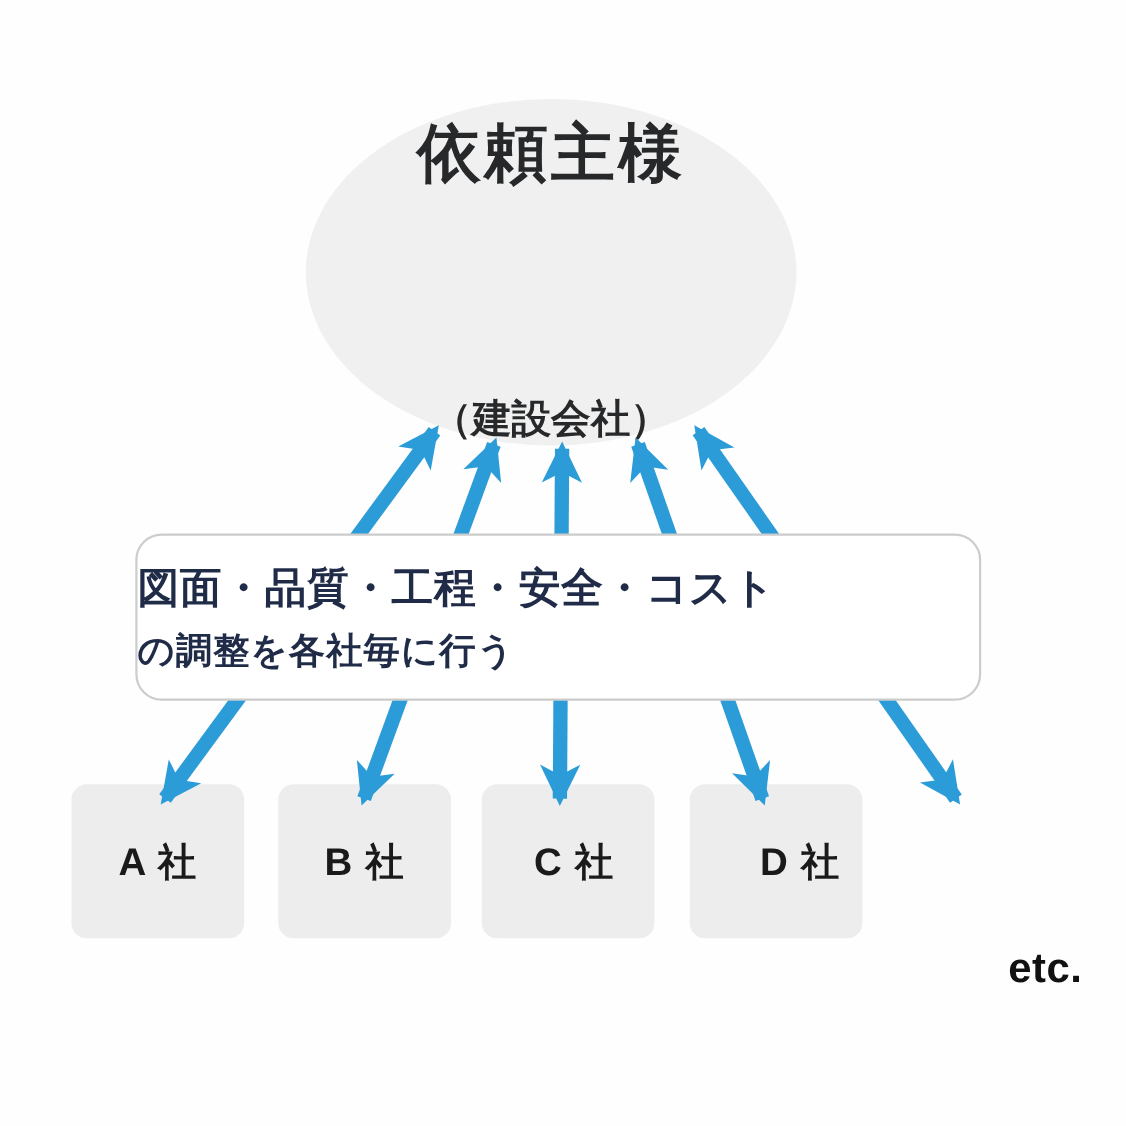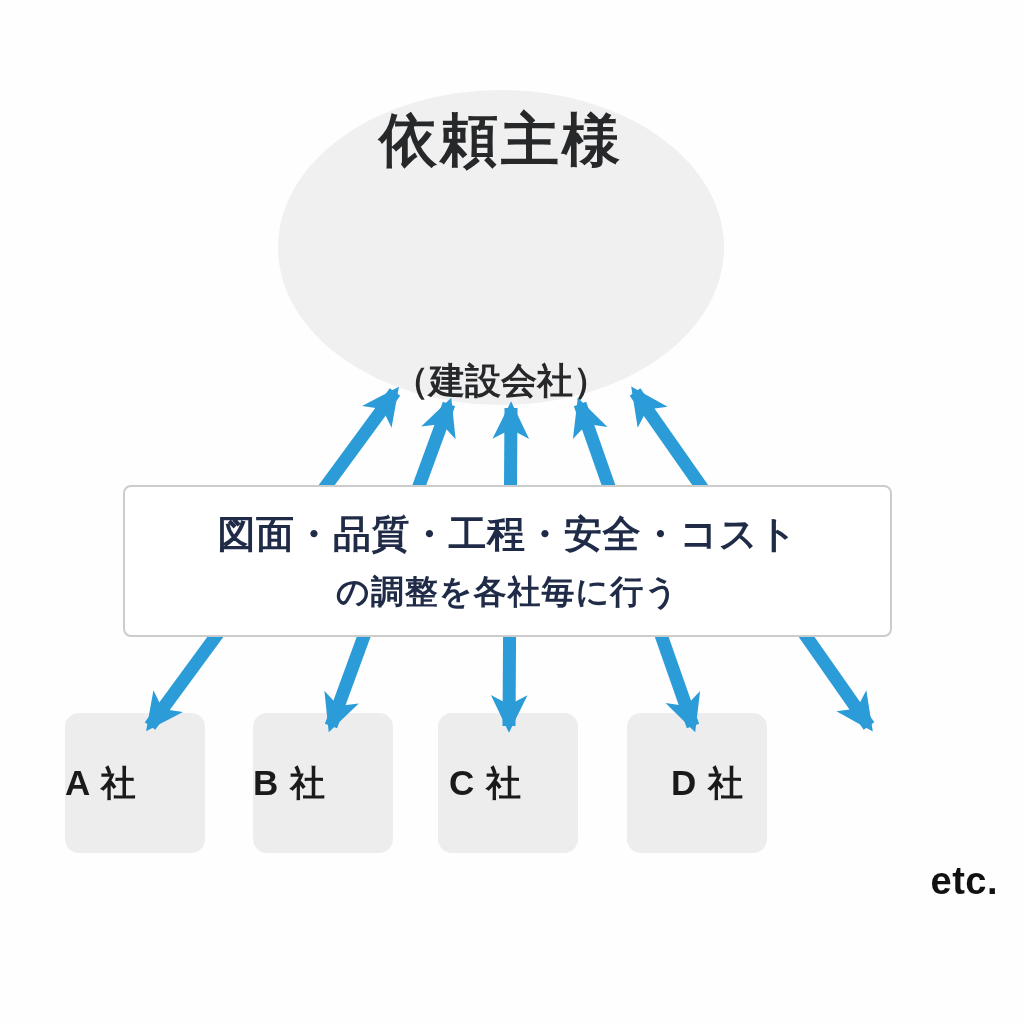--- a/index.html
+++ b/index.html
@@ -43,56 +43,56 @@
   
   .arrows-layer{position:absolute;left:0;top:0;width:1024px;height:1024px;z-index:2;}
   .arrow-shaft{stroke:var(--arrow-blue);stroke-width:13;fill:none;}
   .arrow-head-fill{fill:var(--arrow-blue);}
 
   
   .note-box{
     position:absolute;left:123px;top:485px;width:769px;height:152px;
     background:#ffffff;
     border:2px solid var(--note-border);
-    border-radius:8px;
+    border-radius:24px;
     z-index:3;
-    display:flex;flex-direction:column;align-items:center;justify-content:center;
+    display:flex;flex-direction:column;align-items:flex-start;justify-content:center;
     gap:10px;
     padding-top:2px;
   }
   .note-line1{
     font-size:38px;font-weight:bold;color:var(--note-text);
     letter-spacing:0.5px;white-space:nowrap;
   }
   .note-line2{
     font-size:33px;font-weight:bold;color:var(--note-text);
     letter-spacing:1px;white-space:nowrap;
   }
 
   
   .company-box{
-    position:absolute;top:713px;width:140px;height:140px;
+    position:absolute;top:713px;width:157px;height:140px;
     background:var(--company-fill);
     border-radius:14px;
-    display:flex;align-items:center;justify-content:flex-start;
+    display:flex;align-items:center;justify-content:center;
     z-index:1;
   }
   .company-label{
     font-size:35px;font-weight:bold;color:var(--company-text);
     letter-spacing:1px;white-space:nowrap;
   }
   .company-a{left:65px;}
   .company-b{left:253px;}
   .company-c{left:438px;padding-left:11px;}
   .company-d{left:627px;padding-left:44px;}
   .company-e{left:813px;}
 
   
   .etc-label{
-    position:absolute;right:26px;top:860px;
+    position:absolute;right:40px;top:860px;
     font-size:38px;font-weight:bold;color:var(--etc-text);
     letter-spacing:0.5px;
     z-index:1;
   }
 </style>
 </head>
 <body>
 
 <div class="canvas">
 

